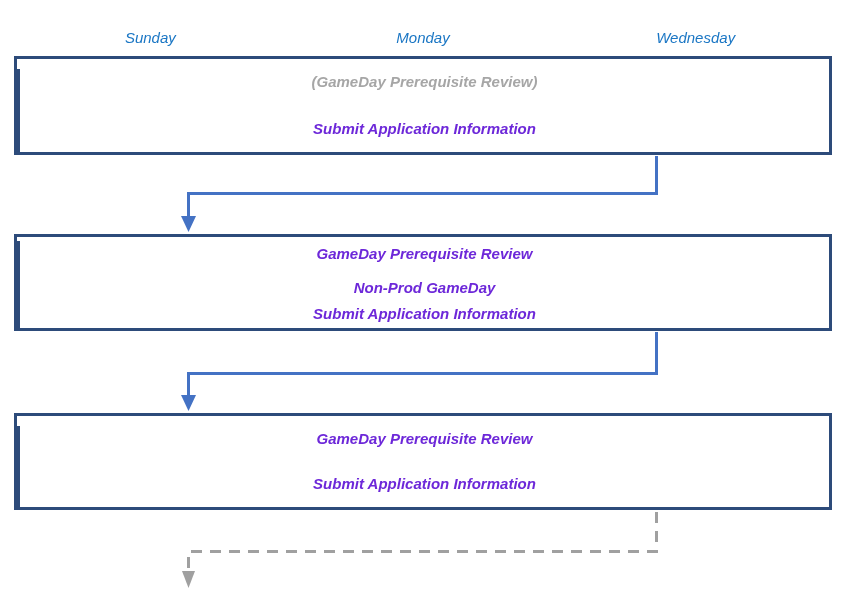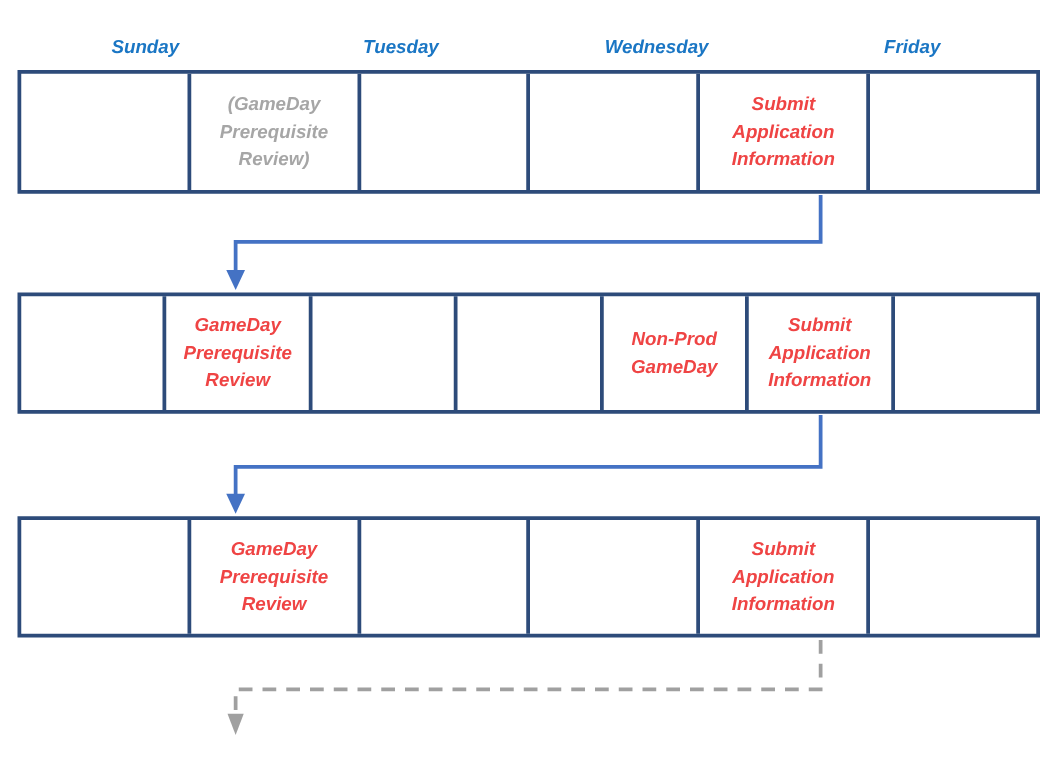--- a/index.html
+++ b/index.html
@@ -25,32 +25,32 @@
     display: flex;
   }
   .day-header {
     flex: 1 1 0;
     text-align: center;
     font-style: italic;
     font-size: 15px;
     line-height: 20px;
     color: #1a76c4;
     white-space: nowrap;
-    font-weight: bold;
   }
 
   
   .week {
     position: absolute;
     left: 14px;
     width: 818px;
     border: 3px solid #2d4b7a;
     box-sizing: border-box;
     display: flex;
     background: #ffffff;
+    flex-direction: column;
   }
   .week-1 { top: 56px;  height: 99px; }
   .week-2 { top: 234px; height: 97px; }
   .week-3 { top: 413px; height: 97px; }
 
   .cell {
     flex: 1 1 0;
     border-left: 3px solid #2d4b7a;
     box-sizing: border-box;
     display: flex;
@@ -59,44 +59,43 @@
     text-align: center;
     padding: 2px 5px;
   }
   .cell:first-child { border-left: none; }
 
   .cell-text {
     font-style: italic;
     font-weight: bold;
     font-size: 15px;
     line-height: 22px;
-    color: #ef4444;
+    color: #6d28d9;
   }
   .cell-text.muted { color: #a6a6a6; }
 
   
   .arrow-layer {
     position: absolute;
     left: 0;
     top: 0;
     width: 847px;
     height: 607px;
     pointer-events: none;
   }
 </style>
 </head>
 <body>
 
 <div class="stage">
 
   <div class="day-headers">
     <div class="day-header">Sunday</div>
-    <div class="day-header">Tuesday</div>
+    <div class="day-header">Monday</div>
     <div class="day-header">Wednesday</div>
-    <div class="day-header">Friday</div>
   </div>
 
   <div class="week week-1">
     <div class="cell">
         <span class="cell-text"></span>
       </div>
     <div class="cell">
         <span class="cell-text muted">(GameDay Prerequisite Review)</span>
       </div>
     <div class="cell">

